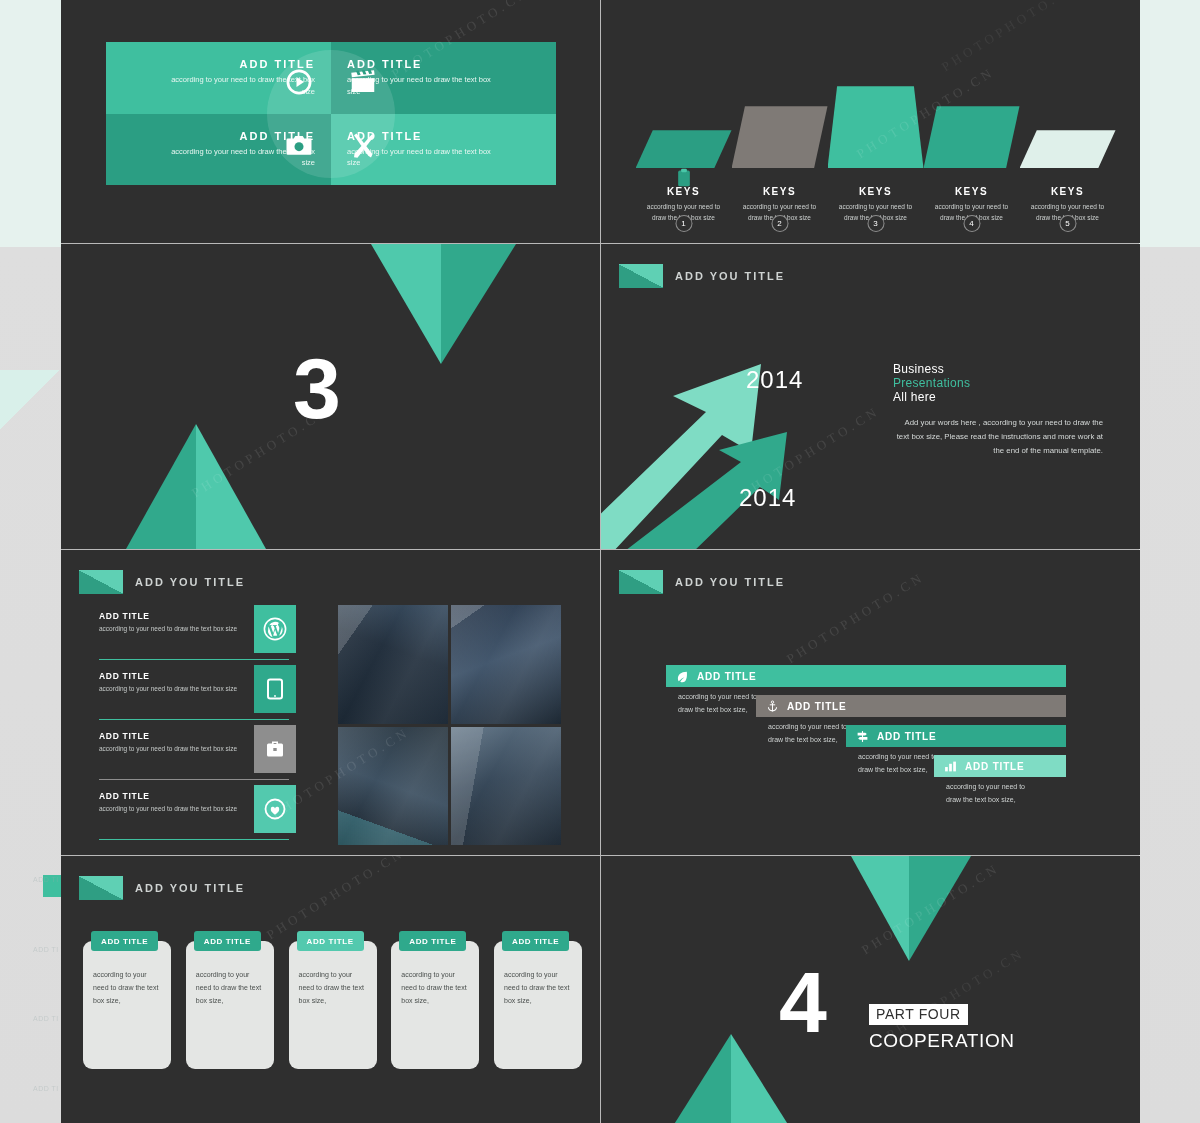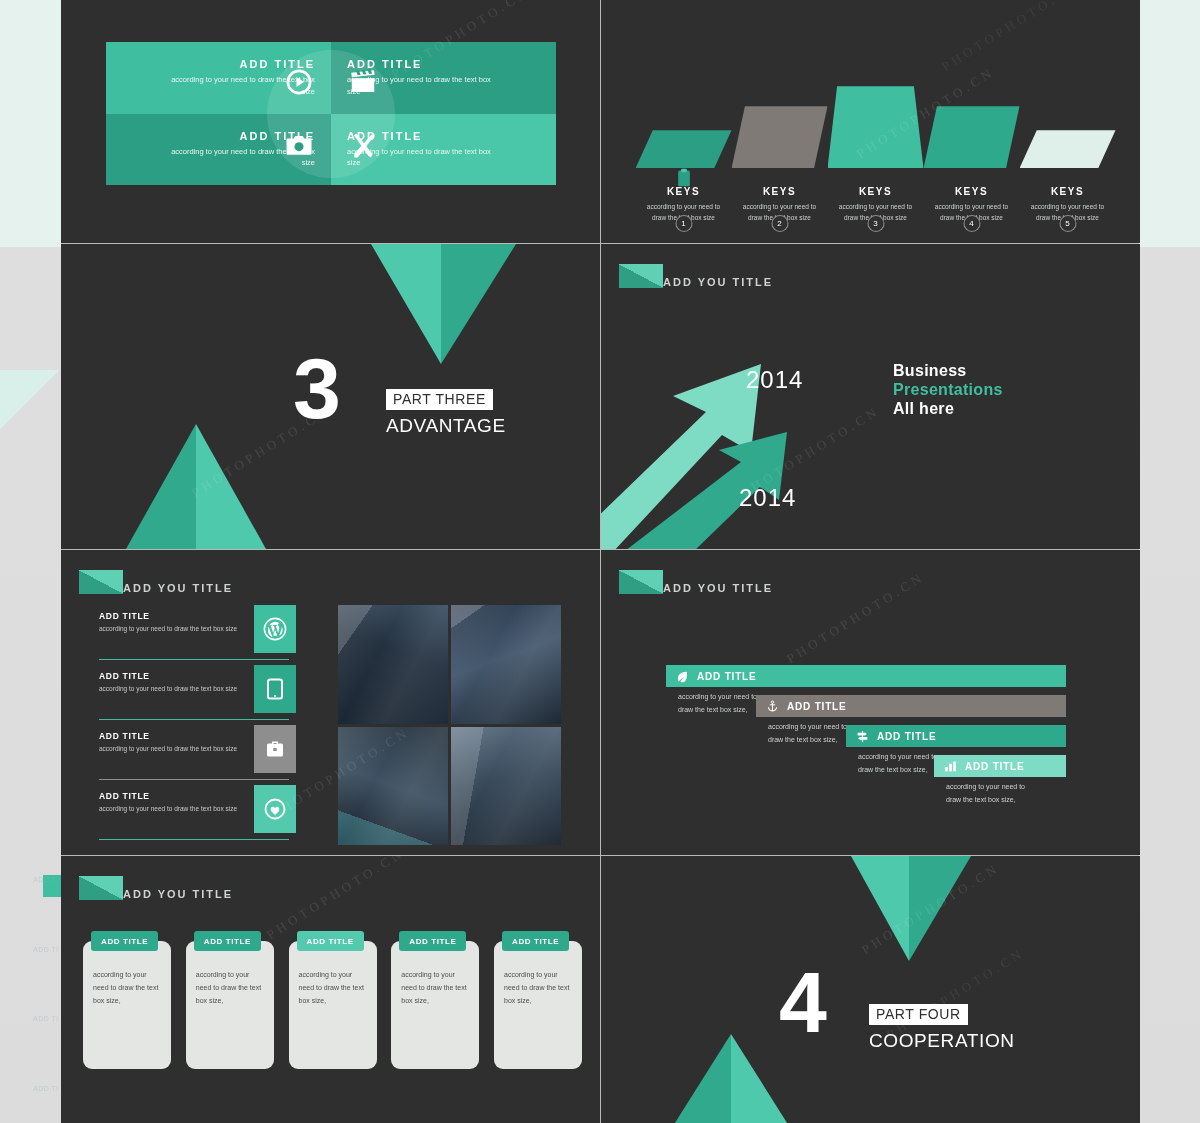--- a/index.html
+++ b/index.html
@@ -42,21 +42,21 @@
     grid-template-columns: 539px 539px;
     grid-template-rows: 243px 305px 305px 270px;
     background: #b9b9b9;
     gap: 1px 1px;
   }
   .slide {
     position: relative; background: #2f2f2f; overflow: hidden;
   }
 
   
-  .slide-head { position: absolute; left: 18px; top: 20px; display: flex; align-items: flex-end; }
+  .slide-head { position: absolute; left: 18px; top: 20px; display: flex; align-items: center; gap: 12px; }
   .head-badge { width: 44px; height: 24px; background: #3fbf9f;
                 background: linear-gradient(28deg, #2f9e83 50%, #5fd0b4 50%); }
   .head-title { color: #cfd3d2; font-size: 11px; letter-spacing: 2px; font-weight: 700; }
 
   
   .quad { position: absolute; left: 45px; top: 42px; width: 450px; height: 143px;
           display: grid; grid-template-columns: 1fr 1fr; grid-template-rows: 1fr 1fr; }
   .quad-cell { position: relative; display: flex; flex-direction: column; justify-content: center; padding: 0 16px; }
   .q-tl { background: #3fbf9f; align-items: flex-end; text-align: right; }
   .q-tr { background: #2b9e83; align-items: flex-start; text-align: left; }
@@ -93,21 +93,21 @@
   .sec-num { position: absolute; color: #fff; font-weight: 700; line-height: .8; }
   .sec-txt { position: absolute; }
   .sec-tag { display: inline-block; background: #fff; color: #2f2f2f;
              font-size: 14px; letter-spacing: .6px; padding: 2px 7px 3px; font-weight: 400; }
   .sec-sub { color: #fff; font-size: 19px; letter-spacing: .6px; margin-top: 5px; }
 
   
   .arrowbox { position: absolute; left: 0; top: 60px; width: 310px; height: 250px; }
   .yr { position: absolute; color: #fff; font-size: 24px; font-weight: 400; letter-spacing: 1px; }
   .biz { position: absolute; left: 292px; top: 118px; width: 210px; }
-  .biz h1 { color: #fff; font-size: 16px; font-weight: 700; line-height: 1.18; letter-spacing: .3px; }
+  .biz h1 { color: #fff; font-size: 12px; font-weight: 400; line-height: 1.18; letter-spacing: .3px; }
   .biz h1 .accent { color: #3fbf9f; }
   .biz p { color: #d5d9d8; font-size: 7.8px; line-height: 1.75; text-align: right; margin-top: 12px; }
 
   
   .ls-list { position: absolute; left: 20px; top: 55px; width: 215px; }
   .ls-item { position: relative; height: 58px; margin-bottom: 2px; }
   .ls-body { position: absolute; left: 18px; top: 6px; width: 150px; }
   .ls-body .t { color: #fff; font-size: 8.5px; font-weight: 700; letter-spacing: .7px; }
   .ls-body .d { color: #c7cbca; font-size: 6.5px; line-height: 1.55; margin-top: 3px; }
   .ls-rule { position: absolute; left: 18px; bottom: 3px; width: 190px; height: 1.5px; background: #3fbf9f; }
@@ -323,24 +323,20 @@
                 border-top:120px solid #31a98c;"></div>
 
     <div style="position:absolute; left:135px; bottom:0; width:0; height:0;
                 border-right:70px solid transparent; border-left:0 solid transparent;
                 border-bottom:125px solid #4fc9ac;"></div>
     <div style="position:absolute; left:65px; bottom:0; width:0; height:0;
                 border-left:70px solid transparent; border-right:0 solid transparent;
                 border-bottom:125px solid #31a98c;"></div>
 
     <div class="sec-num" style="left:232px; top:110px; font-size:86px;">3</div>
-    <div class="sec-txt" style="left:325px; top:145px;">
-      <span class="sec-tag">PART THREE</span>
-      <div class="sec-sub">ADVANTAGE</div>
-    </div>
     <div class="wm">
       <span style="left:120px; top:200px;">PHOTOPHOTO.CN</span>
     </div>
   </div>
 
   <div class="slide">
     <div class="slide-head">
       <div class="head-badge"></div>
       <div class="head-title">ADD  YOU  TITLE</div>
     </div>
@@ -351,20 +347,21 @@
     </svg>
     <div class="yr" style="left:145px; top:122px;">2014</div>
     <div class="yr" style="left:138px; top:240px;">2014</div>
 
     <div class="biz">
       <h1>
         <span>Business</span><br>
         <span class="accent">Presentations</span><br>
         <span>All here</span>
       </h1>
+      <p>Add your words here , according to your need to draw the text box size,  Please read the instructions and more work at the end of the manual template.</p>
     </div>
     <div class="wm">
       <span style="left:130px; top:200px;">PHOTOPHOTO.CN</span>
     </div>
   </div>
 
   <div class="slide">
     <div class="slide-head">
       <div class="head-badge"></div>
       <div class="head-title">ADD  YOU  TITLE</div>

